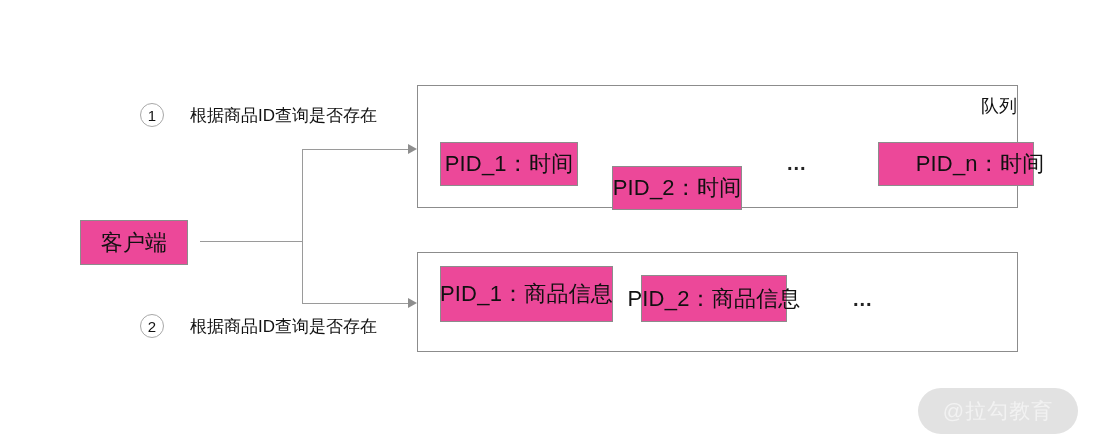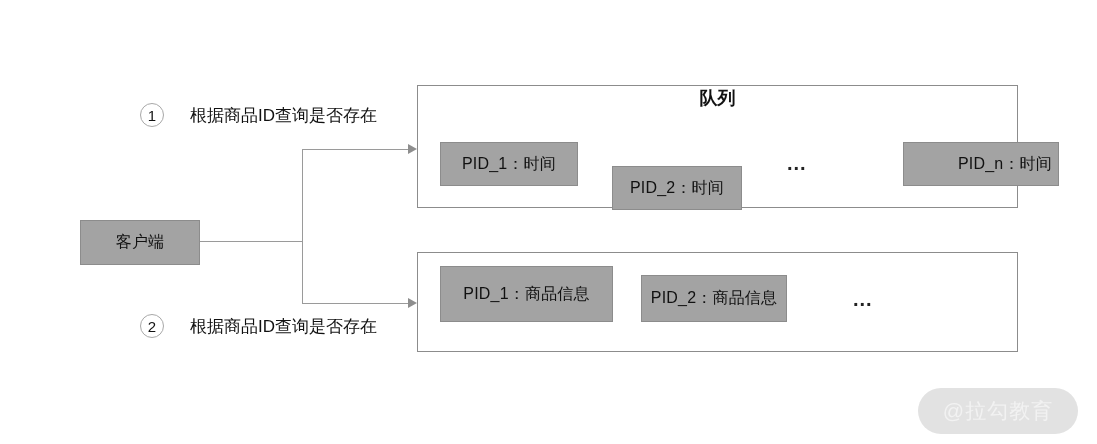--- a/index.html
+++ b/index.html
@@ -15,47 +15,46 @@
     width: 1097px;
     height: 444px;
     background: #ffffff;
     overflow: hidden;
   }
 
   
   .node {
     position: absolute;
     box-sizing: border-box;
-    background: #a3a3a3;
+    background: #ec4899;
     border: 1px solid #8c8c8c;
     display: flex;
     align-items: center;
     justify-content: center;
     color: #111111;
-    font-size: 16px;
+    font-size: 22px;
     white-space: nowrap;
     letter-spacing: 0.2px;
   }
 
   
   .container {
     position: absolute;
     box-sizing: border-box;
     background: #ffffff;
     border: 1px solid #8c8c8c;
   }
   .container-title {
     position: absolute;
-    top: 0;
+    top: 8px;
     left: 0;
     width: 100%;
-    text-align: center;
+    text-align: right;
     font-size: 18px;
     color: #111111;
-    font-weight: bold;
   }
 
   
   .line-h {
     position: absolute;
     height: 0;
     border-top: 1.4px solid #9a9a9a;
   }
   .line-v {
     position: absolute;
@@ -113,21 +112,21 @@
     color: #f2f2f2;
     font-size: 21px;
     letter-spacing: 1px;
   }
 </style>
 </head>
 <body>
 
 <div id="canvas">
 
-  <div class="node" style="left:80px; top:220px; width:120px; height:45px;">
+  <div class="node" style="left:80px; top:220px; width:108px; height:45px;">
     <span>客户端</span>
   </div>
 
   <div class="line-h" style="left:200px; top:241px; width:103px;"></div>
 
   <div class="line-v" style="left:302px; top:149px; height:155px;"></div>
 
   <div class="line-h" style="left:302px; top:149px; width:108px;"></div>
   <div class="arrow-head" style="left:408px; top:144px;"></div>
 
@@ -148,21 +147,21 @@
     <div class="container-title">队列</div>
   </div>
 
   <div class="node" style="left:440px; top:142px; width:138px; height:44px;">
     <span>PID_1：时间</span>
   </div>
   <div class="node" style="left:612px; top:142px; width:130px; height:44px;margin-top:24px;">
     <span>PID_2：时间</span>
   </div>
   <div class="ellipsis" style="left:787px; top:152px;">...</div>
-  <div class="node" style="left:903px; top:142px; width:156px; height:44px;padding-left:48px;">
+  <div class="node" style="left:878px; top:142px; width:156px; height:44px;padding-left:48px;">
     <span>PID_n：时间</span>
   </div>
 
   <div class="container" style="left:417px; top:252px; width:601px; height:100px;">
     <div class="container-title"></div>
   </div>
 
   <div class="node" style="left:440px; top:266px; width:173px; height:56px;">
     <span>PID_1：商品信息</span>
   </div>

